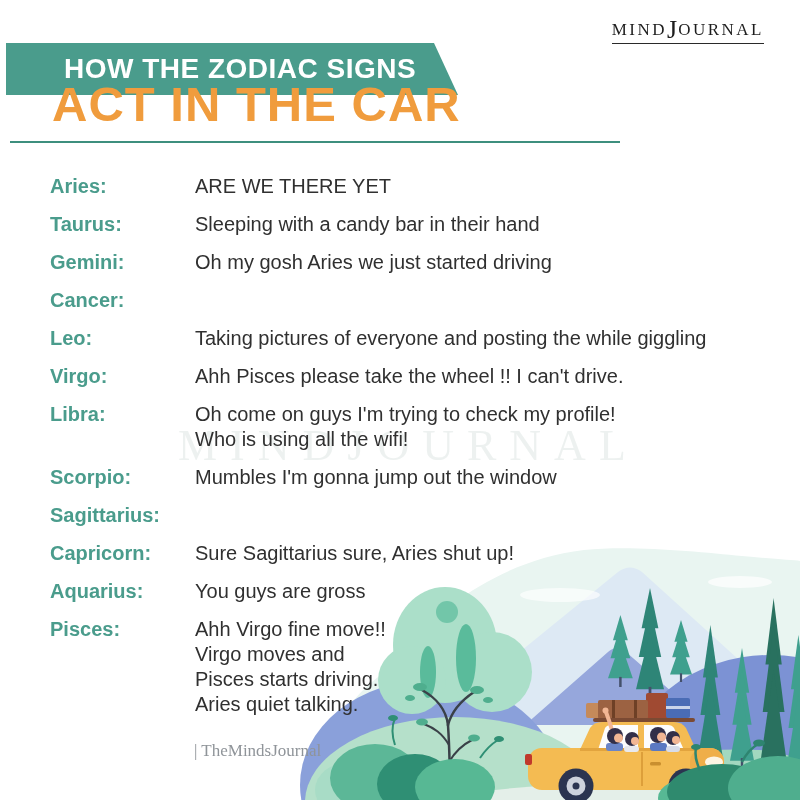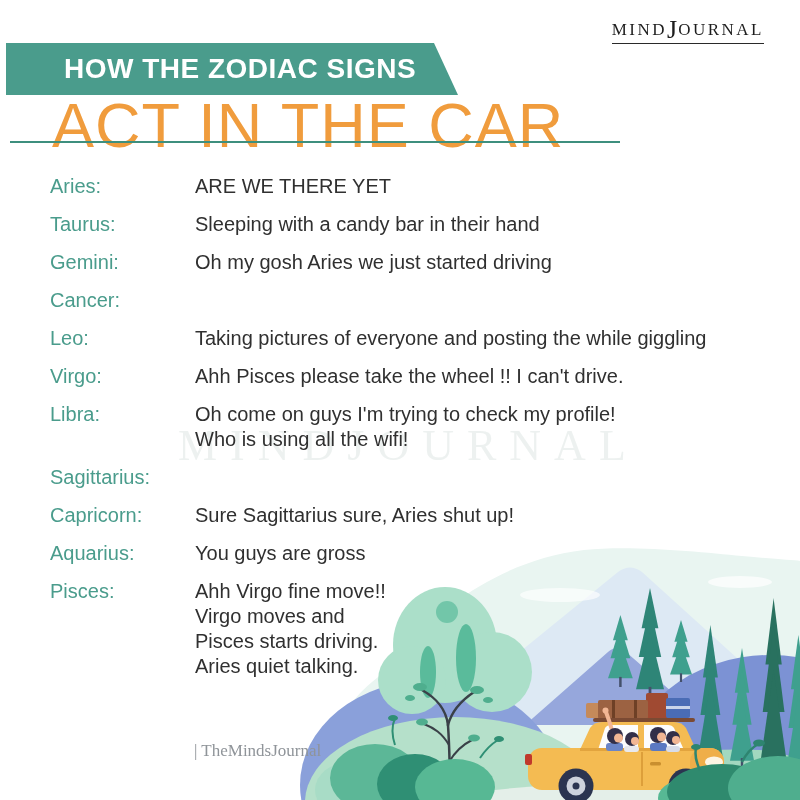--- a/index.html
+++ b/index.html
@@ -36,23 +36,23 @@
     width:452px; height:52px;
     background:var(--teal);
     clip-path:polygon(0 0, 428px 0, 452px 100%, 0 100%);
     display:flex; align-items:center;
     padding-left:58px;
   }
   .banner span{
     color:#ffffff; font-weight:700; font-size:28px; letter-spacing:0.5px;
   }
   .title{
-    position:absolute; top:89px; left:52px;
+    position:absolute; top:76px; left:52px;
     color:var(--orange);
-    font-weight:400; font-size:63px; letter-spacing:1px;
+    font-weight:700; font-size:49px; letter-spacing:1px;
     white-space:nowrap;
   }
   .title-underline{
     position:absolute; top:141px; left:10px;
     width:610px; height:2px; background:var(--teal-dark);
   }
   
   .watermark{
     position:absolute; top:420px; left:178px;
     font-family:"Liberation Serif", serif;
@@ -60,21 +60,21 @@
     color:#9fb5ae; opacity:0.18;
     z-index:0; white-space:nowrap;
   }
   
   .list{
     position:absolute; top:174px; left:50px; width:715px; z-index:2;
   }
   .row{display:flex; margin-bottom:13px;}
   .row .sign{
     flex:0 0 145px;
-    color:var(--teal); font-weight:400; font-size:20px; line-height:25px;
+    color:var(--teal); font-weight:700; font-size:20px; line-height:25px;
   }
   .row .desc{
     color:var(--text); font-size:20px; line-height:25px;
     white-space:pre-line;
   }
   
   .credit{
     position:absolute; top:741px; left:194px;
     font-family:"Liberation Serif", serif;
     font-size:17px; color:var(--credit-gray);
@@ -129,20 +129,24 @@
     <div class="sign">Virgo:</div>
     <div class="desc">Ahh Pisces please take the wheel !! I can't drive.</div>
   </div>
 
   <div class="row">
     <div class="sign">Libra:</div>
     <div class="desc">Oh come on guys I'm trying to check my profile!
 Who is using all the wifi!</div>
   </div>
 
+  <div class="row">
+    <div class="sign">Scorpio:</div>
+    <div class="desc">Mumbles I'm gonna jump out the window</div>
+  </div>
 
   <div class="row">
     <div class="sign">Sagittarius:</div>
   </div>
 
   <div class="row">
     <div class="sign">Capricorn:</div>
     <div class="desc">Sure Sagittarius sure, Aries shut up!</div>
   </div>
 

